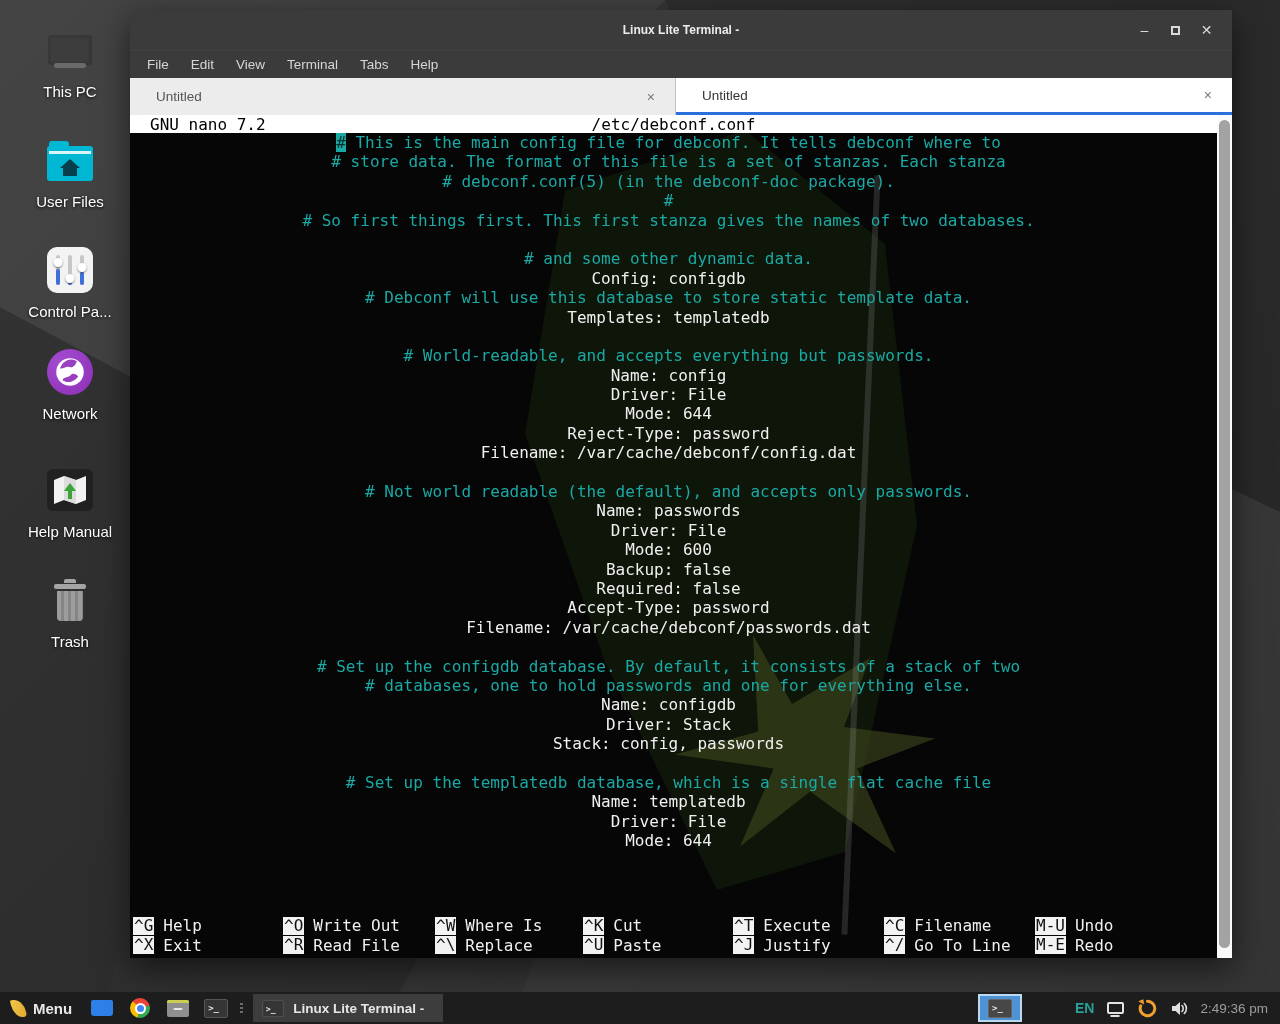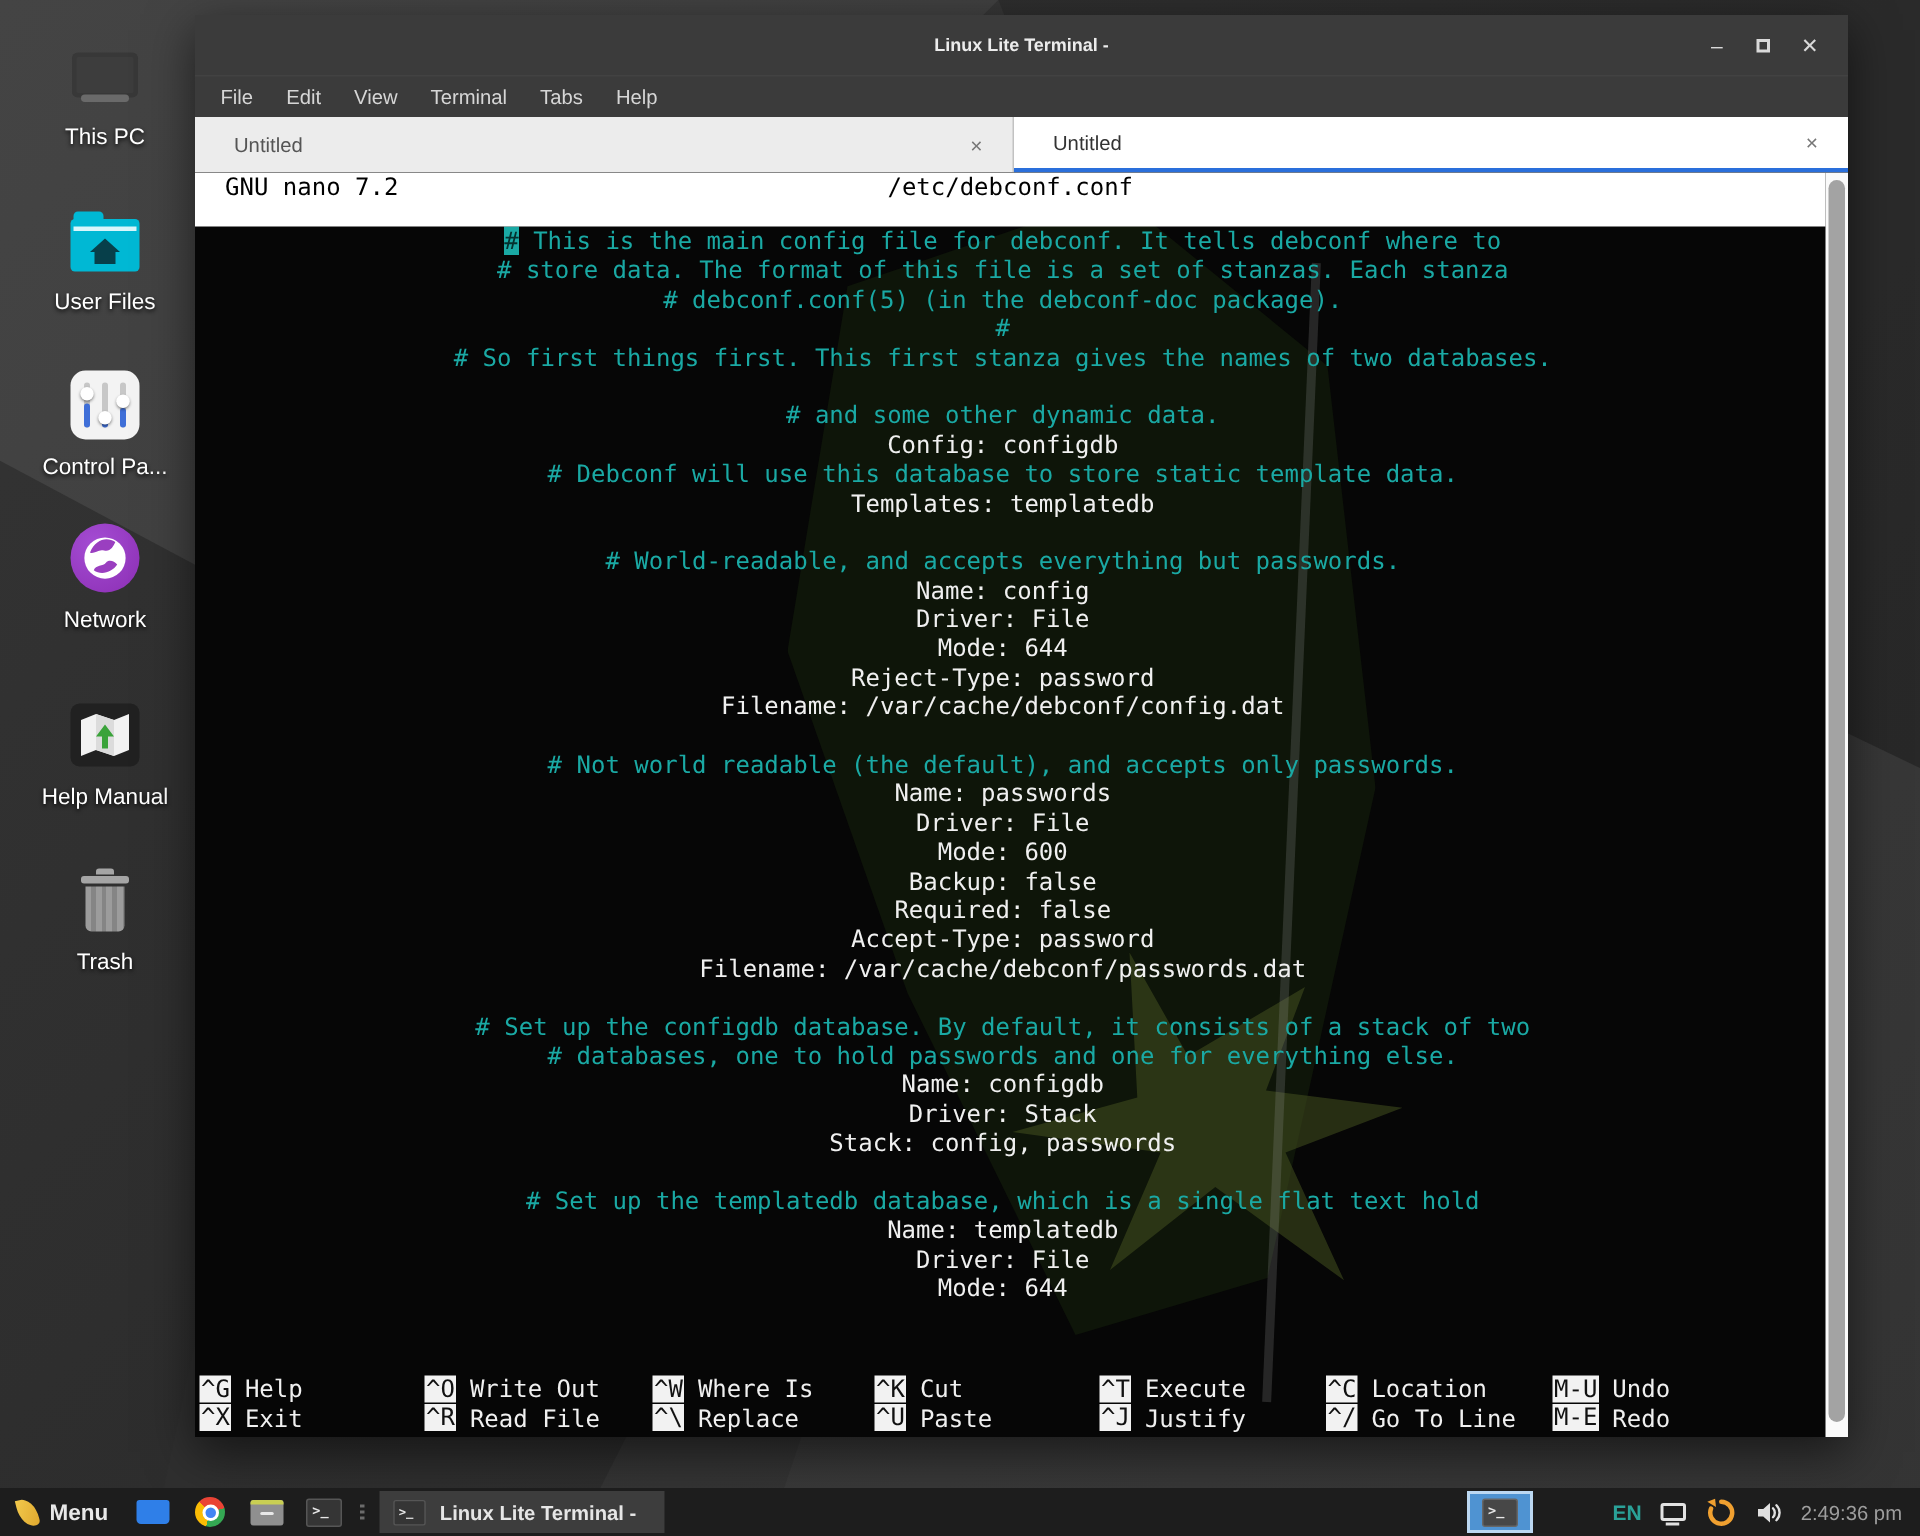--- a/index.html
+++ b/index.html
@@ -64,21 +64,21 @@
   .tab-label { flex:1; }
   .tab-close { color:#777; font-size:14px; padding:0 4px; }
 
   
   .terminal { position:relative; height:843px; background:#060606; overflow:hidden; font-family:"DejaVu Sans Mono", monospace; }
   .logo-a { position:absolute; left:395px; top:15px; width:400px; height:760px; background:#16230c; opacity:.5;
     clip-path:polygon(10% 8%,55% 0,90% 15%,98% 52%,80% 95%,48% 100%,20% 70%,0 40%); }
   .logo-b { position:absolute; left:545px; top:520px; width:260px; height:230px; background:#43511f; opacity:.55;
     clip-path:polygon(30% 0,45% 30%,75% 10%,65% 40%,100% 45%,70% 58%,85% 95%,52% 68%,25% 92%,38% 58%,0 52%,32% 42%); }
   .streak { position:absolute; left:728px; top:60px; width:6px; height:760px; background:#9a9a9a; opacity:.22; transform:rotate(2.5deg); }
-  .nano-header { position:relative; height:36px; background:#ffffff; color:#000; font-size:16px; line-height:20px; margin-right:15px; z-index:2; }
+  .nano-header { position:relative; height:18px; background:#ffffff; color:#000; font-size:16px; line-height:20px; margin-right:15px; z-index:2; }
   .nano-app { padding-left:20px; }
   .nano-file { position:absolute; left:50%; transform:translateX(-50%); top:0; }
   .lines { position:relative; z-index:1; margin-right:28px; padding-left:3px;text-align:center; }
   .term-line { height:19.4px; line-height:19.4px; font-size:16px; color:#f0f0f0; white-space:pre; }
   .term-line.c { color:#1aa9a4; }
   .cursor { background:#1aa9a4; color:#04302e; }
   .shortcuts { position:absolute; left:3px; right:15px; bottom:3px; z-index:2; }
   .sc-row { display:grid; grid-template-columns:150px 152px 148px 150px 151px 151px auto; }
   .sc { display:flex; align-items:center; height:19.4px; font-size:16px; }
   .sc .k { background:#f2f2f2; color:#111; line-height:18px; padding:0 1px; }
@@ -270,21 +270,21 @@
         <div class="term-line p">Required: false</div>
         <div class="term-line p">Accept-Type: password</div>
         <div class="term-line p">Filename: /var/cache/debconf/passwords.dat</div>
         <div class="term-line p"></div>
         <div class="term-line c"># Set up the configdb database. By default, it consists of a stack of two</div>
         <div class="term-line c"># databases, one to hold passwords and one for everything else.</div>
         <div class="term-line p">Name: configdb</div>
         <div class="term-line p">Driver: Stack</div>
         <div class="term-line p">Stack: config, passwords</div>
         <div class="term-line p"></div>
-        <div class="term-line c"># Set up the templatedb database, which is a single flat text hold</div>
+        <div class="term-line c"># Set up the templatedb database, which is a single flat cache file</div>
         <div class="term-line p">Name: templatedb</div>
         <div class="term-line p">Driver: File</div>
         <div class="term-line p">Mode: 644</div>
       </div>
 
     <div class="shortcuts">
       <div class="sc-row">
 
       <span class="sc">
             <span class="k">^G</span>
@@ -301,21 +301,21 @@
           <span class="sc">
             <span class="k">^K</span>
             <span class="l">Cut</span>
           </span>
           <span class="sc">
             <span class="k">^T</span>
             <span class="l">Execute</span>
           </span>
           <span class="sc">
             <span class="k">^C</span>
-            <span class="l">Location</span>
+            <span class="l">Filename</span>
           </span>
           <span class="sc">
             <span class="k">M-U</span>
             <span class="l">Undo</span>
           </span>
         </div>
       <div class="sc-row">
 
       <span class="sc">
             <span class="k">^X</span>

